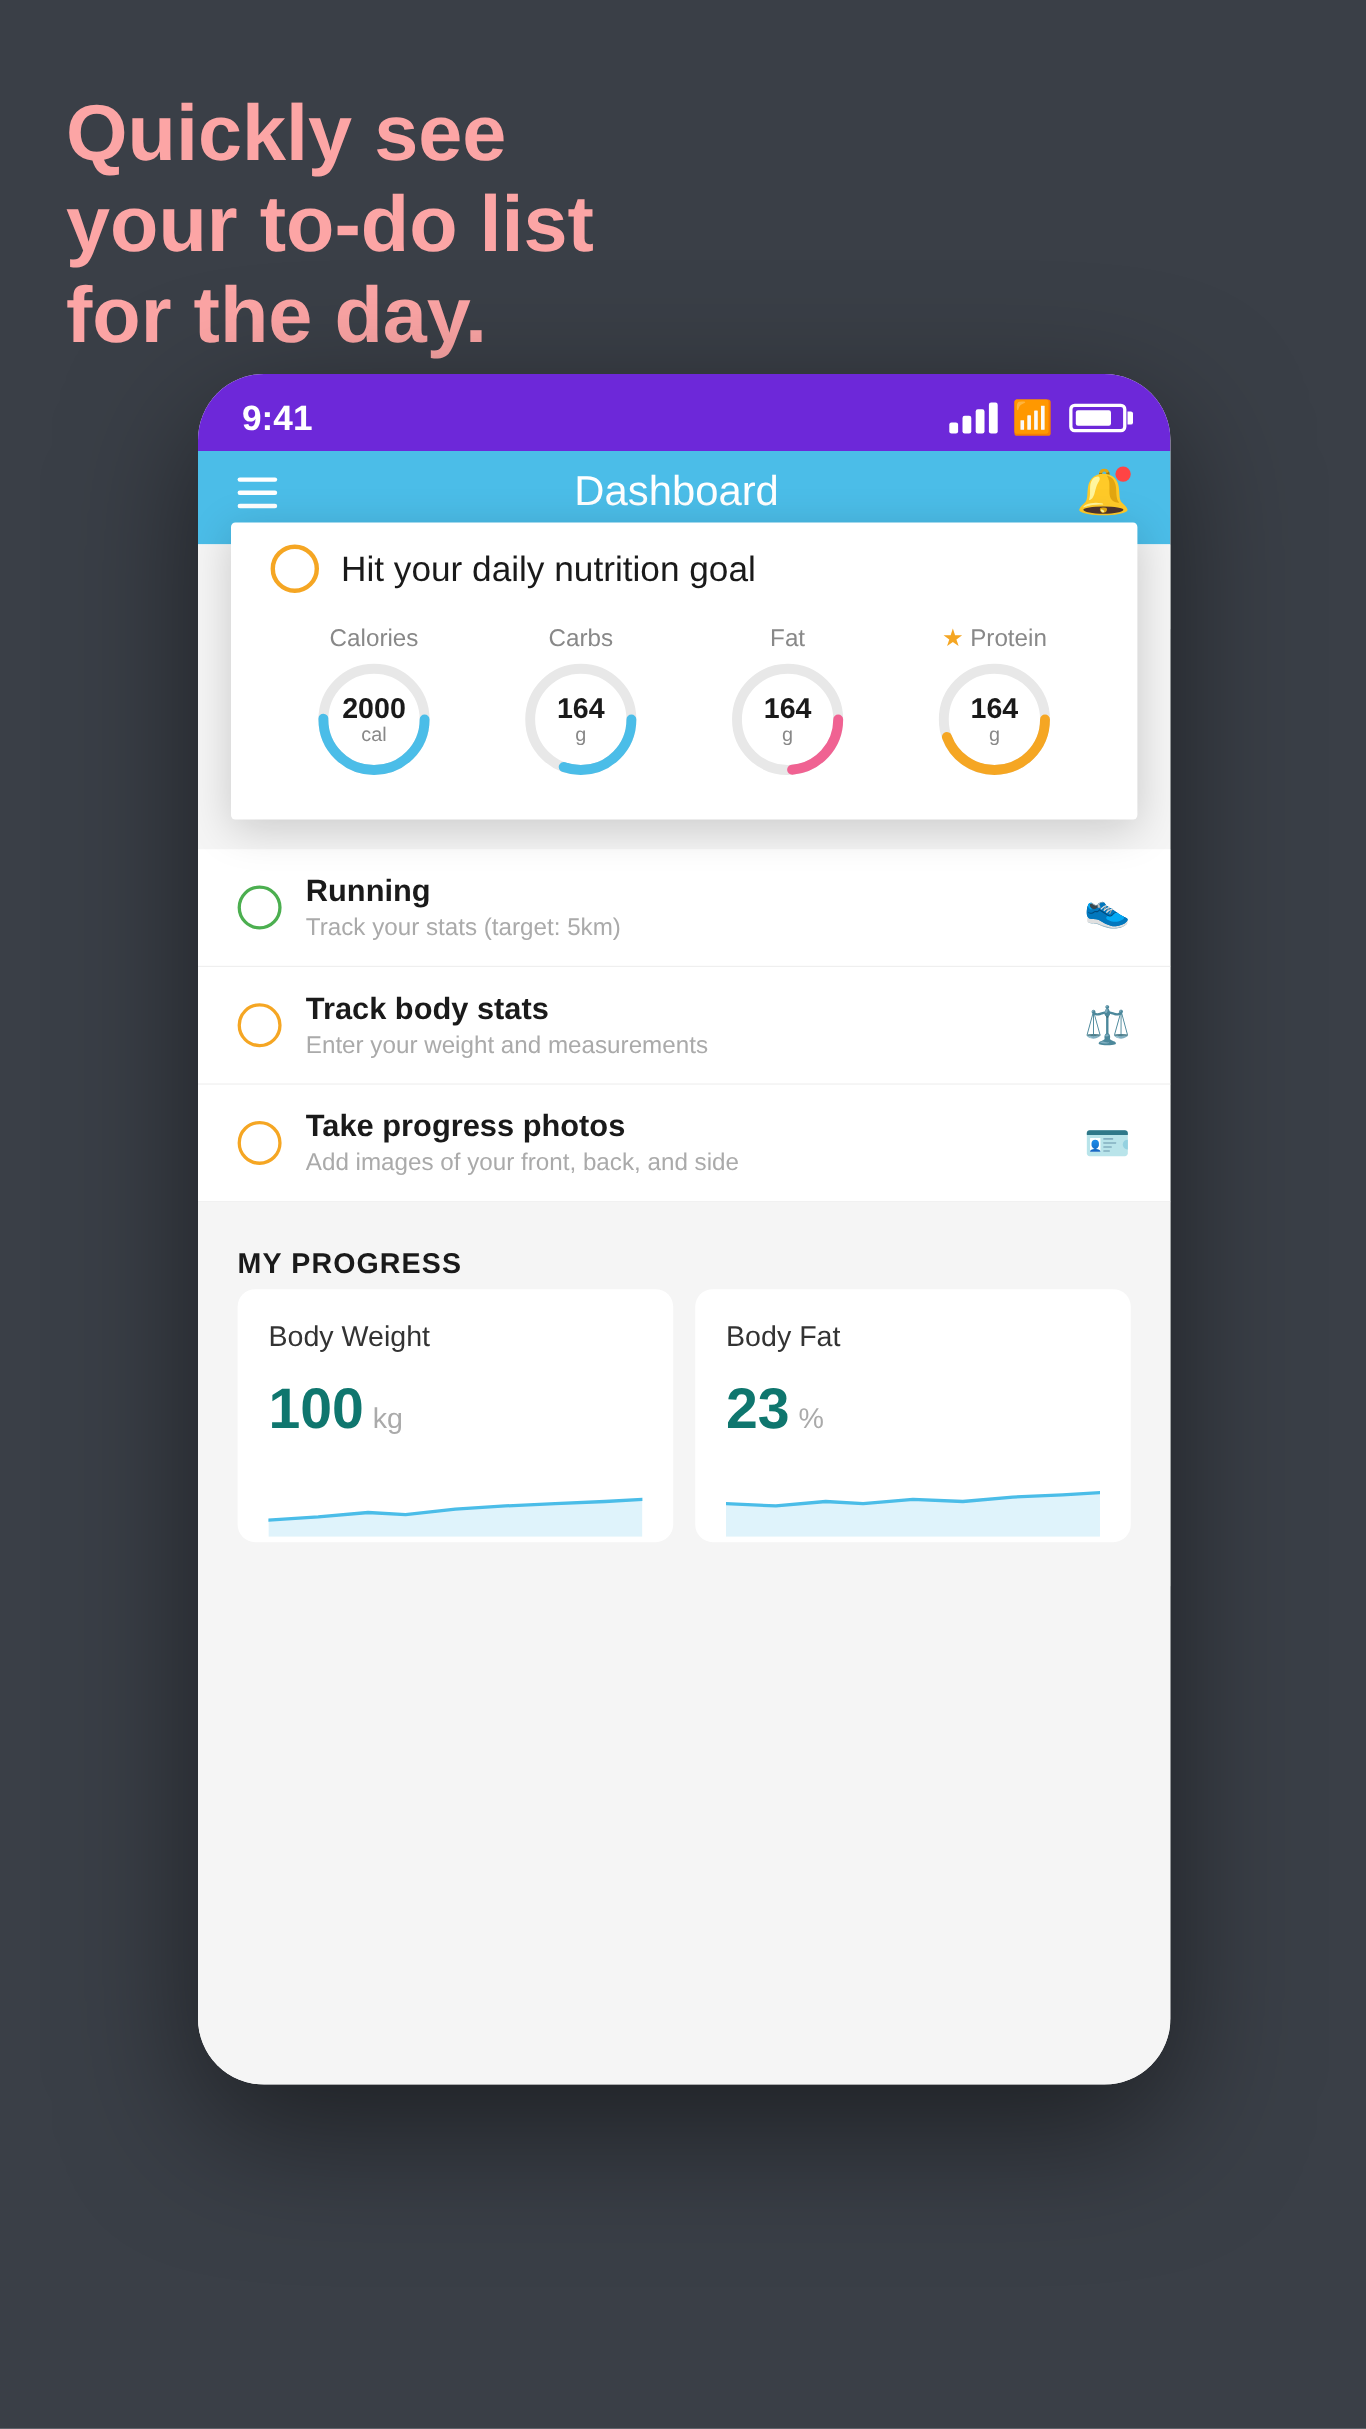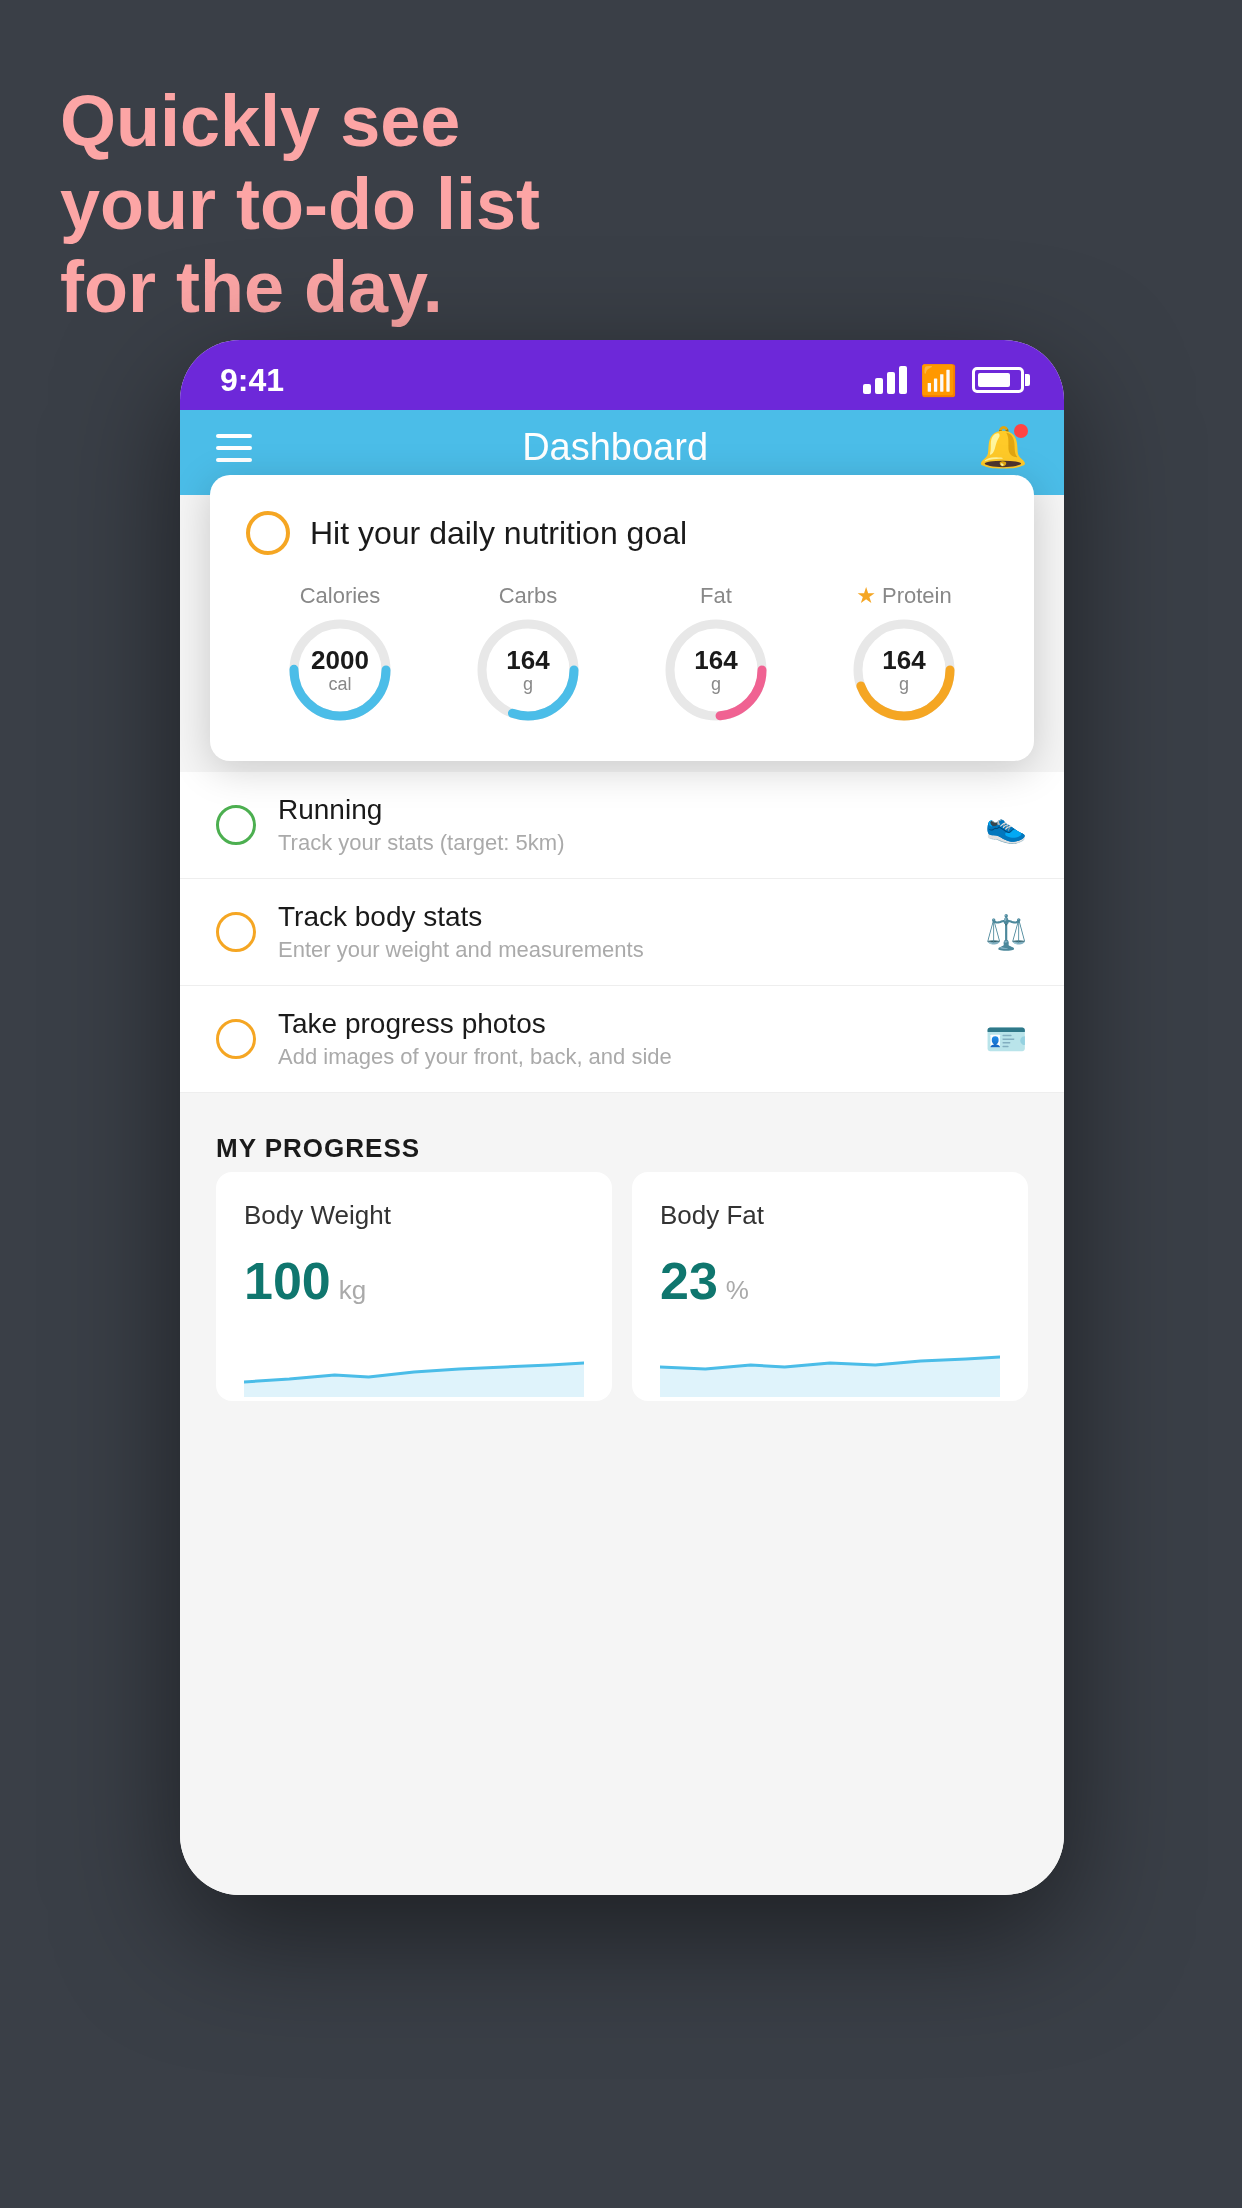--- a/index.html
+++ b/index.html
@@ -161,22 +161,22 @@
       color: #1a1a1a;
     }
 
     
     .floating-card {
       position: absolute;
       top: -20px;
       left: 30px;
       right: 30px;
       background: #ffffff;
-      border-radius: 20px;
-      padding: 36px 36px 36px 36px;
+      border-radius: 4px;
+      padding: 20px 36px 36px 36px;
       box-shadow: 0 8px 40px rgba(0,0,0,0.18);
       z-index: 10;
     }
     .card-row-title {
       display: flex;
       align-items: center;
       gap: 20px;
       margin-bottom: 28px;
     }
     .circle-check {
@@ -266,21 +266,21 @@
       height: 40px;
       border: 3.5px solid #f5a623;
       border-radius: 50%;
       flex-shrink: 0;
     }
     .todo-text-block {
       flex: 1;
     }
     .todo-main-text {
       font-size: 28px;
-      font-weight: 400;
+      font-weight: 700;
       color: #1a1a1a;
     }
     .todo-sub-text {
       font-size: 22px;
       color: #aaa;
       margin-top: 4px;
     }
     .todo-icon {
       font-size: 34px;
       color: #ccc;

